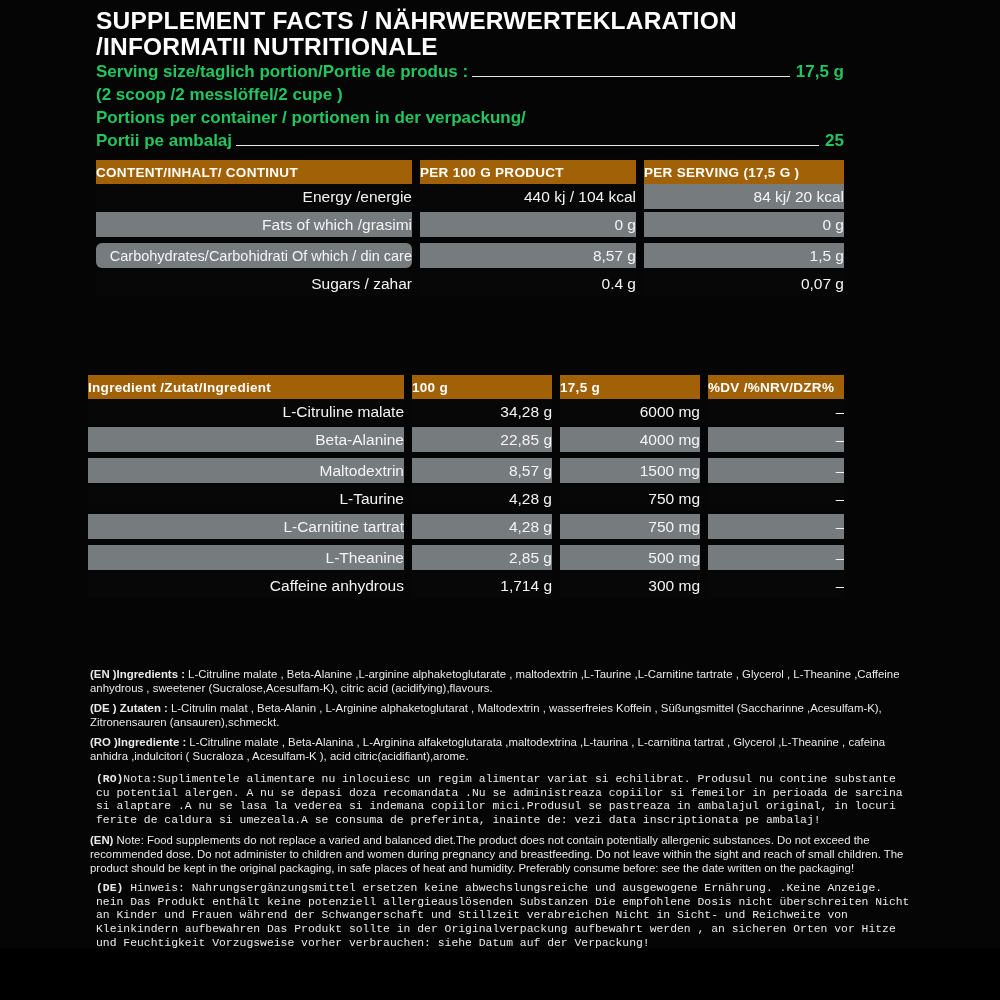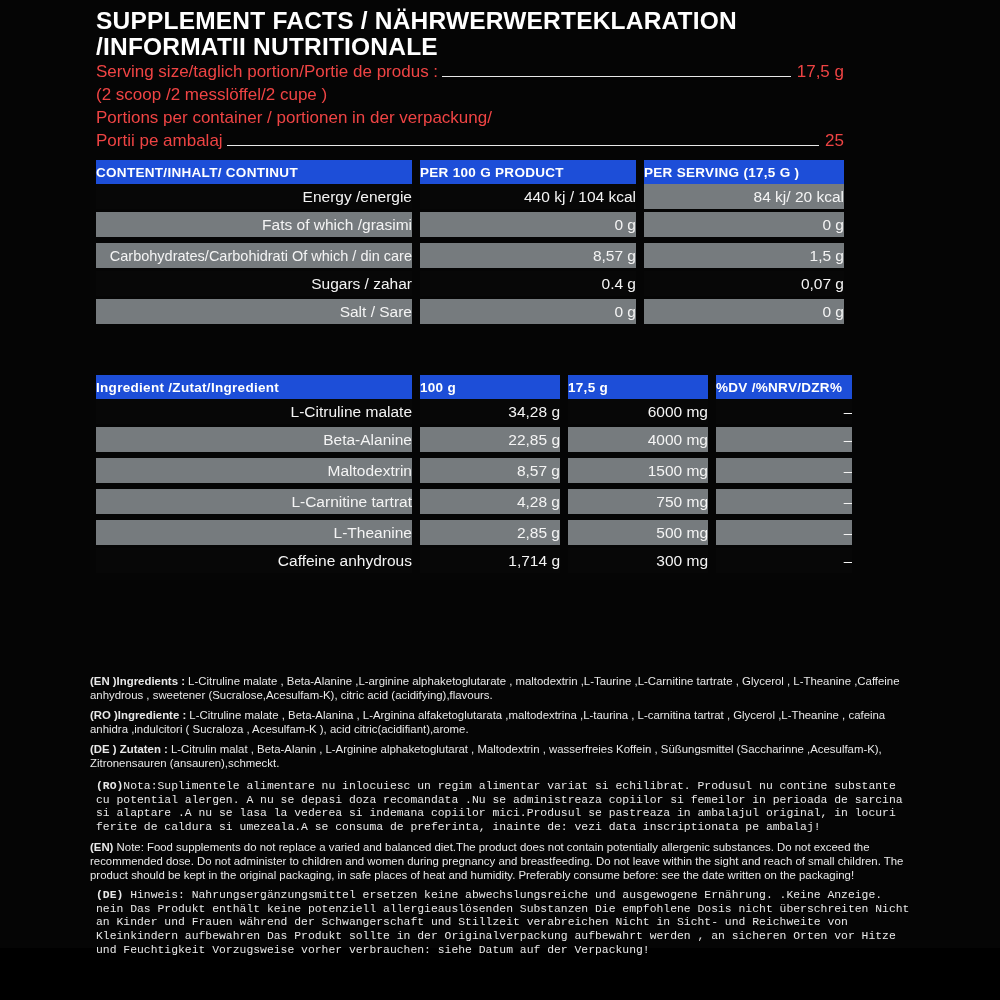--- a/index.html
+++ b/index.html
@@ -44,21 +44,22 @@
   }
 
   
   .serving-block {
     position: absolute;
     left: 96px;
     top: 60px;
     width: 748px;
     font-size: 17px;
     line-height: 23px;
-    color: #ef4444;
+    color: #22c55e;
+    font-weight: bold;
   }
   .serv-line {
     display: flex;
     align-items: baseline;
     width: 100%;
     white-space: nowrap;
   }
   .serv-label { flex: 0 0 auto; }
   .serv-rule {
     flex: 1 1 auto;
@@ -77,33 +78,33 @@
     border-spacing: 0;
     table-layout: fixed;
   }
 
   #nutrition-table {
     left: 96px;
     top: 160px;
     width: 748px;
   }
   #ingredient-table {
-    left: 96px;
+    left: 88px;
     top: 375px;
     width: 748px;
   }
 
   .tbl td, .tbl th {
     padding: 0;
     margin: 0;
     vertical-align: middle;
   }
 
   .hdr-cell {
-    background: #1d4ed8;
+    background: #a16207;
     color: #ffffff;
     font-size: 13.5px;
     font-weight: bold;
     letter-spacing: 0.3px;
     height: 24px;
     padding: 0 0 0 9px;
     text-align: left;
     white-space: nowrap;
     overflow: hidden;
   }
@@ -123,36 +124,36 @@
     padding: 0 0 0 9px;
     text-align: right;
     white-space: nowrap;
     overflow: hidden;
     background: #070707;
   }
   .cell.shaded { background: #767b7e; margin-top: 36px; }
 
   .gapcell { background: transparent !important; padding: 0; }
 
-  .cell.sm { font-size: 14.5px; }
+  .cell.sm { font-size: 14.5px; border-radius: 6px; }
   .cell.dash { font-size: 15px; }
 
   
   .fineprint {
     position: absolute;
     left: 90px;
     width: 826px;
     color: #e9e9e9;
     font-size: 11.4px;
     line-height: 13.6px;
   }
   #fine-ingredients { top: 668px; }
   #fine-note        { top: 773px; }
 
-  .fp-para { margin: 7px 0 7px 0; }
+  .fp-para { margin: 0 0 7px 0; }
   .fp-para:last-child { margin-bottom: 0; }
   .fp-lead { font-weight: bold; }
   .fp-body { font-weight: normal; }
   .fp-indent { padding-left: 6px; font-family: Liberation Mono, monospace; }
 </style>
 </head>
 <body>
 
 <div class="label-root">
 
@@ -235,27 +236,20 @@
         <tr>
           <td class="cell">Sugars / zahar</td>
           <td class="gapcell"></td>
           <td class="cell">0.4 g</td>
           <td class="gapcell"></td>
           <td class="cell">0,07 g</td>
         </tr>
         <tr class="row-gap">
           <td colspan="5"></td>
         </tr>
-        <tr>
-          <td class="cell shaded">Salt / Sare</td>
-          <td class="gapcell"></td>
-          <td class="cell shaded">0 g</td>
-          <td class="gapcell"></td>
-          <td class="cell shaded">0 g</td>
-        </tr>
       </tbody>
   </table>
 
   <table class="tbl" id="ingredient-table">
     <colgroup>
       <col style="width:316px">
       <col style="width:8px">
       <col style="width:140px">
       <col style="width:8px">
       <col style="width:140px">
@@ -306,20 +300,29 @@
           <td class="gapcell"></td>
           <td class="cell shaded">8,57 g</td>
           <td class="gapcell"></td>
           <td class="cell shaded">1500 mg</td>
           <td class="gapcell"></td>
           <td class="cell shaded dash">–</td>
         </tr>
         <tr class="row-gap">
           <td colspan="7"></td>
         </tr>
+        <tr>
+          <td class="cell">L-Taurine</td>
+          <td class="gapcell"></td>
+          <td class="cell">4,28 g</td>
+          <td class="gapcell"></td>
+          <td class="cell">750 mg</td>
+          <td class="gapcell"></td>
+          <td class="cell dash">–</td>
+        </tr>
         <tr class="row-gap">
           <td colspan="7"></td>
         </tr>
         <tr>
           <td class="cell shaded">L-Carnitine tartrat</td>
           <td class="gapcell"></td>
           <td class="cell shaded">4,28 g</td>
           <td class="gapcell"></td>
           <td class="cell shaded">750 mg</td>
           <td class="gapcell"></td>
@@ -353,24 +356,24 @@
           <td class="cell dash">–</td>
         </tr>
       </tbody>
   </table>
 
   <div class="fineprint" id="fine-ingredients">
     <p class="fp-para">
       <span class="fp-lead">(EN )Ingredients :</span><span class="fp-body"> L-Citruline malate , Beta-Alanine ,L-arginine alphaketoglutarate , maltodextrin ,L-Taurine ,L-Carnitine tartrate , Glycerol , L-Theanine ,Caffeine anhydrous , sweetener  (Sucralose,Acesulfam-K), citric acid (acidifying),flavours.</span>
     </p>
     <p class="fp-para">
+      <span class="fp-lead">(DE ) Zutaten :</span><span class="fp-body"> L-Citrulin malat , Beta-Alanin , L-Arginine alphaketoglutarat , Maltodextrin , wasserfreies Koffein , Süßungsmittel (Saccharinne ,Acesulfam-K), Zitronensauren (ansauren),schmeckt.</span>
+    </p>
+    <p class="fp-para">
       <span class="fp-lead">(RO )Ingrediente :</span><span class="fp-body"> L-Citruline malate , Beta-Alanina , L-Arginina alfaketoglutarata ,maltodextrina ,L-taurina , L-carnitina tartrat , Glycerol ,L-Theanine , cafeina anhidra ,indulcitori ( Sucraloza , Acesulfam-K ), acid citric(acidifiant),arome.</span>
-    </p>
-    <p class="fp-para">
-      <span class="fp-lead">(DE ) Zutaten :</span><span class="fp-body"> L-Citrulin malat , Beta-Alanin , L-Arginine alphaketoglutarat , Maltodextrin , wasserfreies Koffein , Süßungsmittel (Saccharinne ,Acesulfam-K), Zitronensauren (ansauren),schmeckt.</span>
     </p>
   </div>
 
   <div class="fineprint" id="fine-note">
     <p class="fp-para fp-indent">
       <span class="fp-lead">(RO)</span><span class="fp-body">Nota:Suplimentele alimentare nu inlocuiesc un regim alimentar variat si echilibrat. Produsul nu contine substante cu potential alergen. A nu se depasi doza recomandata .Nu se administreaza copiilor si femeilor in perioada de sarcina si alaptare .A nu se lasa la vederea si indemana copiilor mici.Produsul se pastreaza in ambalajul original, in locuri ferite de caldura si umezeala.A se consuma de preferinta, inainte de: vezi data inscriptionata pe ambalaj!</span>
     </p>
     <p class="fp-para">
       <span class="fp-lead">(EN)</span><span class="fp-body"> Note: Food supplements do not replace a varied and balanced diet.The product does not contain potentially allergenic substances. Do not exceed the recommended dose. Do not administer to children and women during pregnancy and breastfeeding. Do not leave within the sight and reach of small children. The product should be kept in the original packaging, in safe places of heat and humidity. Preferably consume before: see the date written on the packaging!</span>
     </p>

